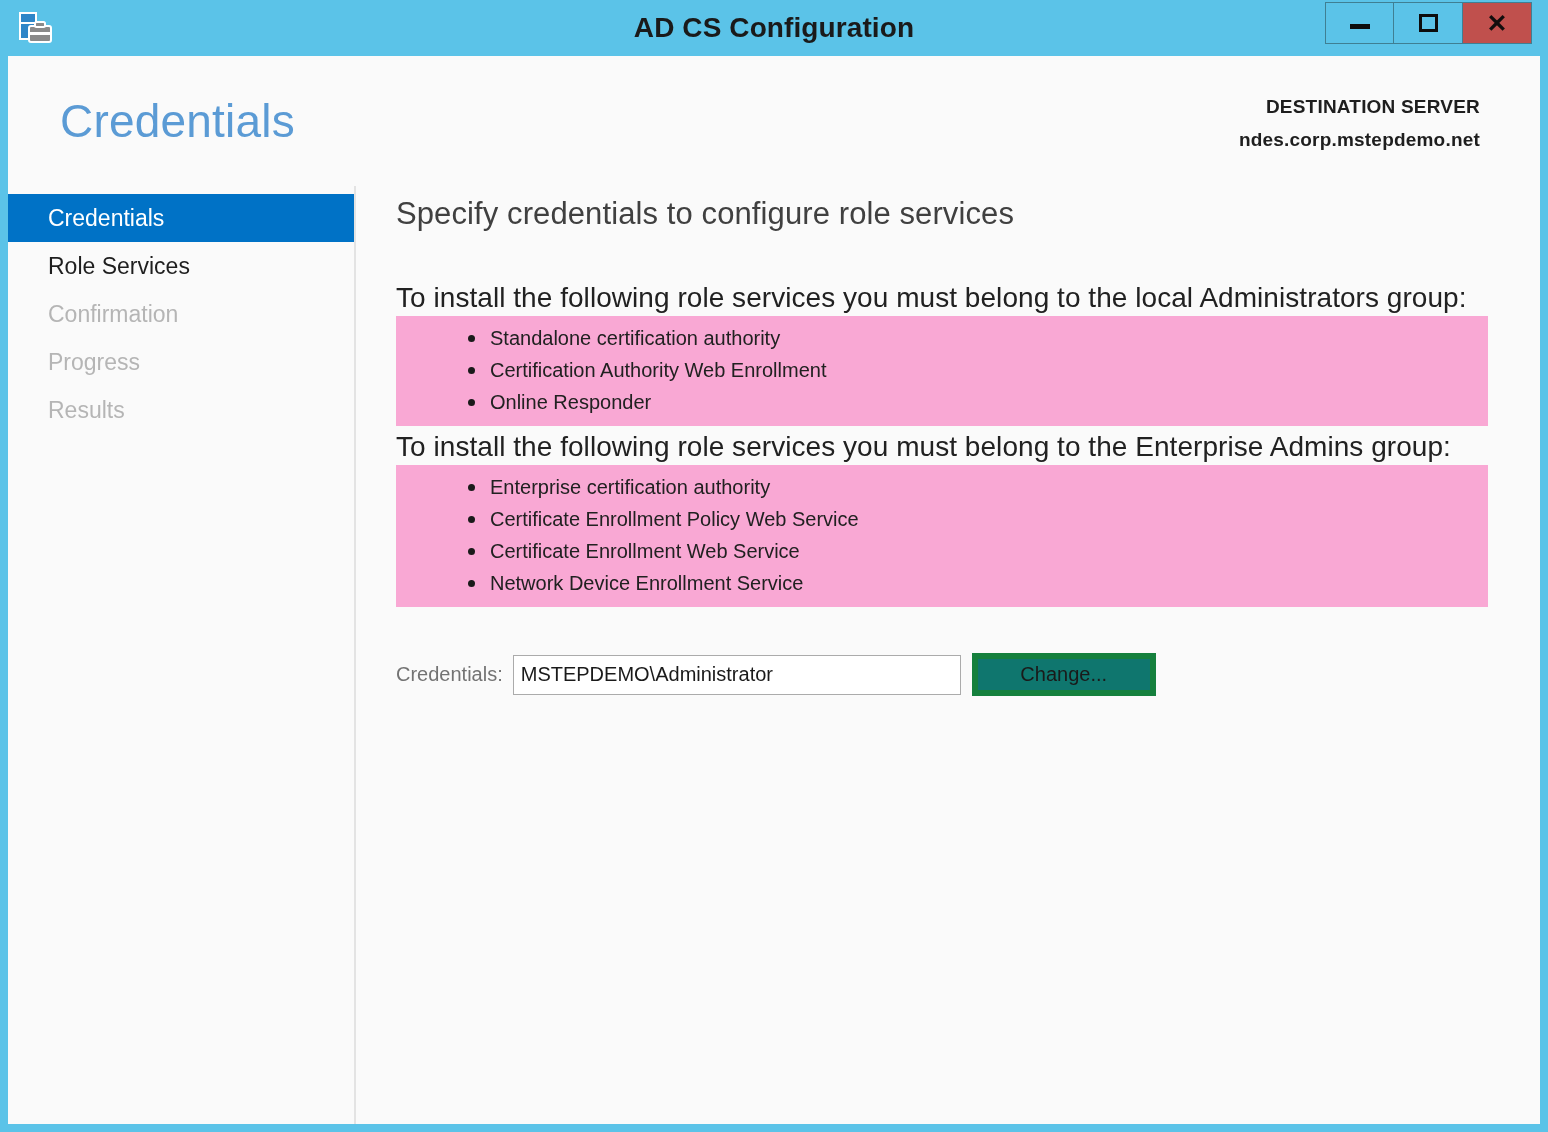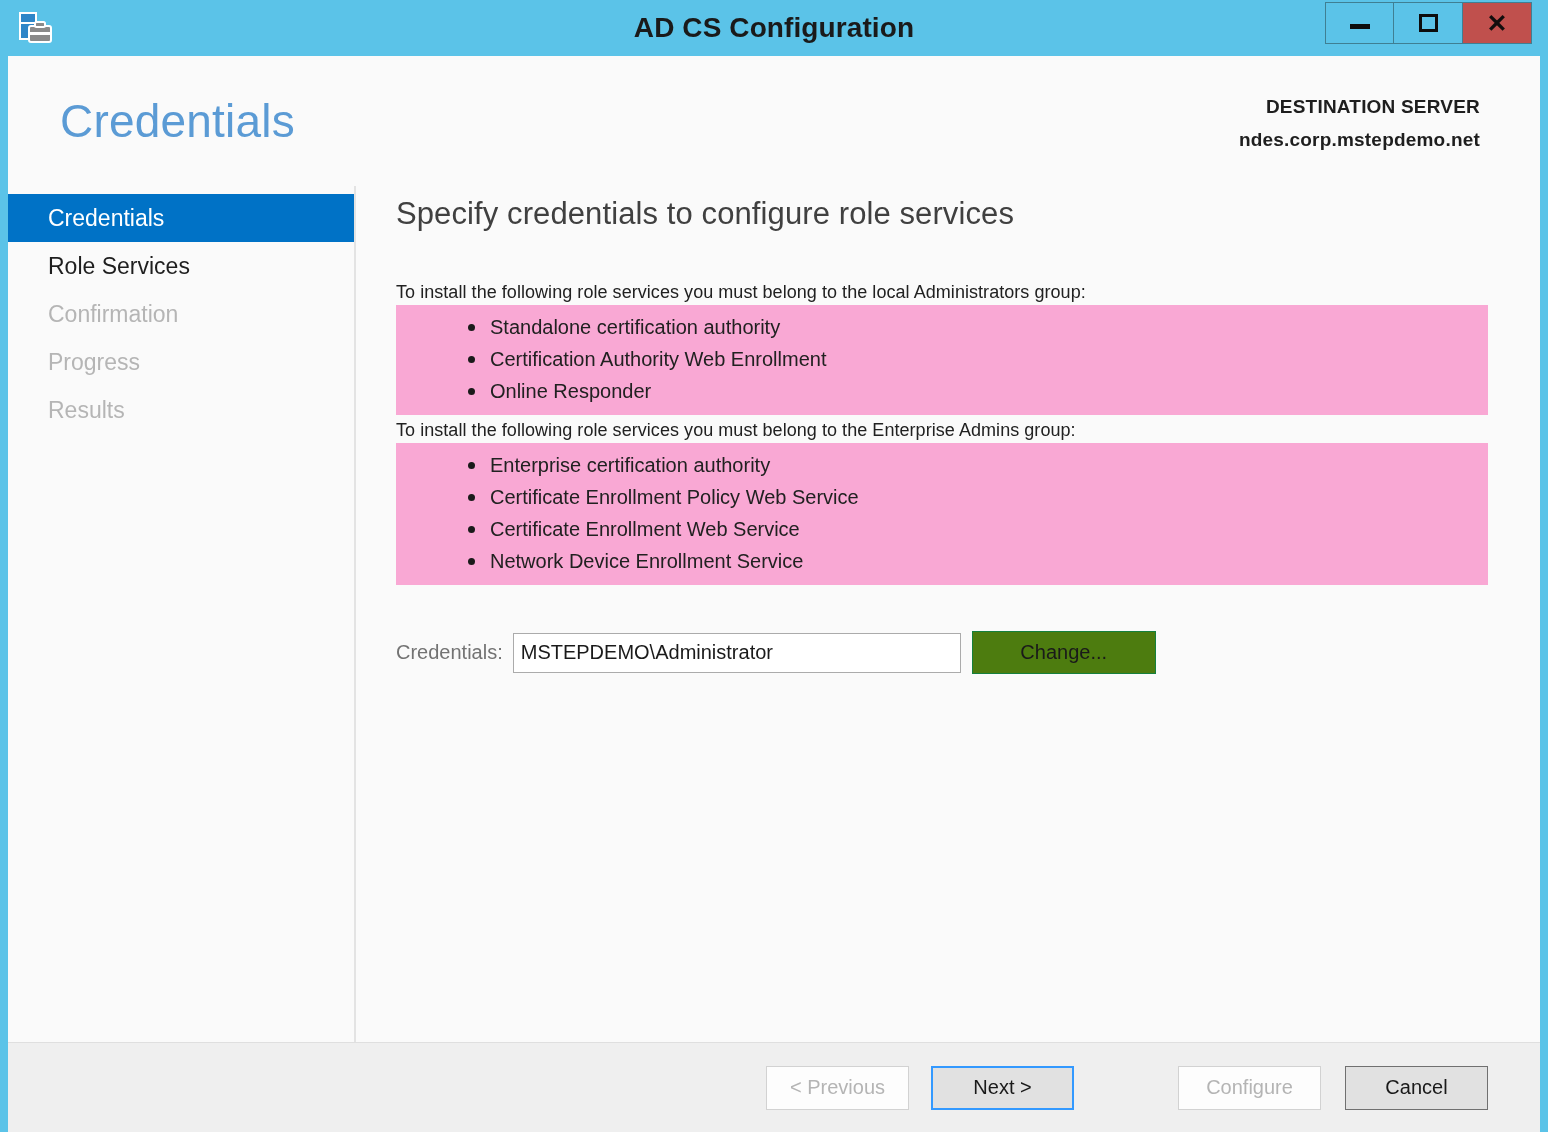--- a/index.html
+++ b/index.html
@@ -75,21 +75,21 @@
     color: #120d0d;
     font-size: 25px;
     font-weight: bold;
     line-height: 1;
     font-family: "Liberation Sans", sans-serif;
   }
 
   
   .client {
     flex: 1 1 auto;
-    margin: 0 8px 0 8px;
+    margin: 0 8px 8px 8px;
     background: #FAFAFA;
     display: flex;
     flex-direction: column;
     position: relative;
   }
 
   
   .pageheader {
     position: relative;
     height: 130px;
@@ -160,21 +160,21 @@
     min-width: 0;
   }
   .content-heading {
     font-size: 31px;
     color: #404040;
     font-weight: normal;
     margin: 0 0 50px 0;
     letter-spacing: 0.1px;
   }
   .para {
-    font-size: 18px;
+    font-size: 28px;
     color: #212121;
     margin: 0 0 2px 0;
     letter-spacing: 0.05px;
   }
   .bullet-panel {
     background: #f9a8d4;
     padding: 6px 0 8px 0;
     margin: 0 0 5px 0;
   }
   .bullet-panel ul {
@@ -218,22 +218,22 @@
     font-family: "Liberation Sans", sans-serif;
     font-size: 20px;
     color: #1a1a1a;
     padding: 0 7px;
     outline: none;
   }
   .btn {
     font-family: "Liberation Sans", sans-serif;
     font-size: 20px;
     color: #1a1a1a;
-    background: #4d7c0f;
-    border: 1px solid #15803d;
+    background: #0f766e;
+    border: 6px solid #15803d;
     height: 42px;
     cursor: default;
     padding: 0 10px;
   }
   .btn.change {
     width: 184px;
     margin-left: 11px;
     height: 43px;
   }
 
@@ -367,22 +367,15 @@
 
         <div class="cred-row">
           <span class="cred-label">Credentials:</span>
           <input class="cred-input" type="text" readonly="" value="MSTEPDEMO\Administrator" style="">
           <button class="btn change">Change...</button>
         </div>
 
       </div>
     </div>
 
-    <div class="footer">
-      <button class="btn disabled">&lt; Previous</button>
-      <button class="btn default">Next &gt;</button>
-      <span class="gap"></span>
-      <button class="btn disabled">Configure</button>
-      <button class="btn cancel">Cancel</button>
-    </div>
 
   </div>
 </div>
 
 </body></html>

